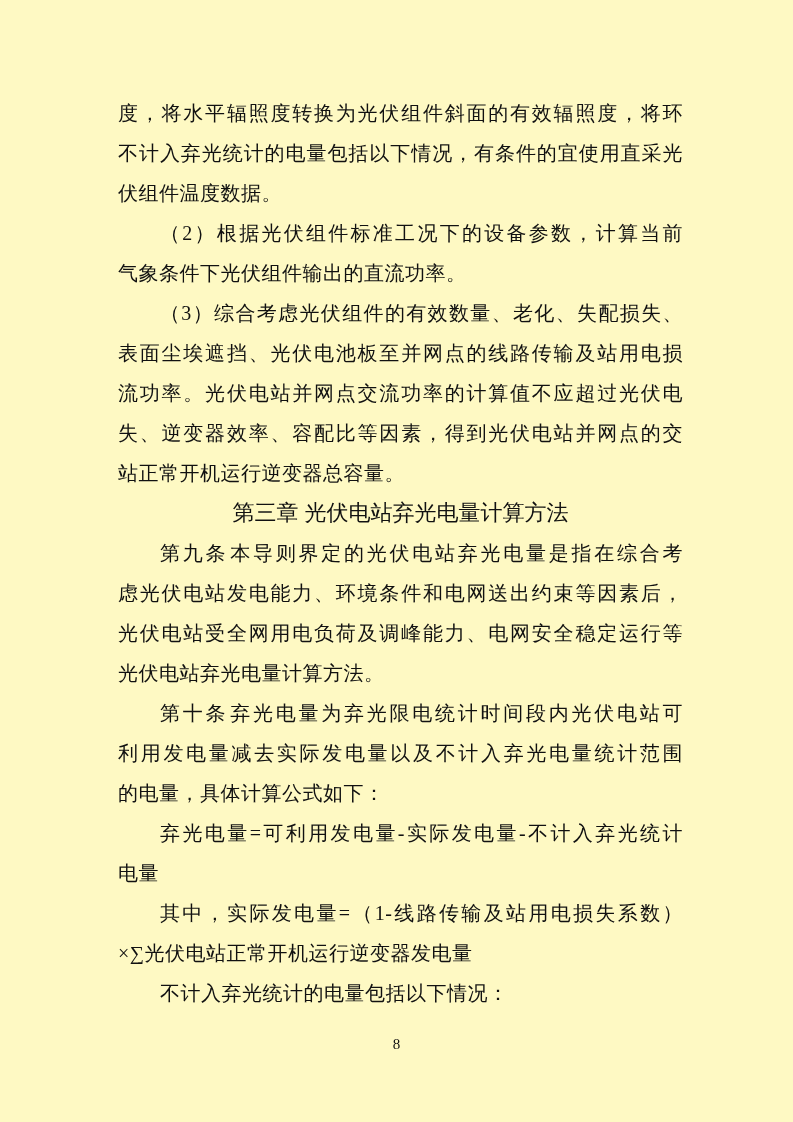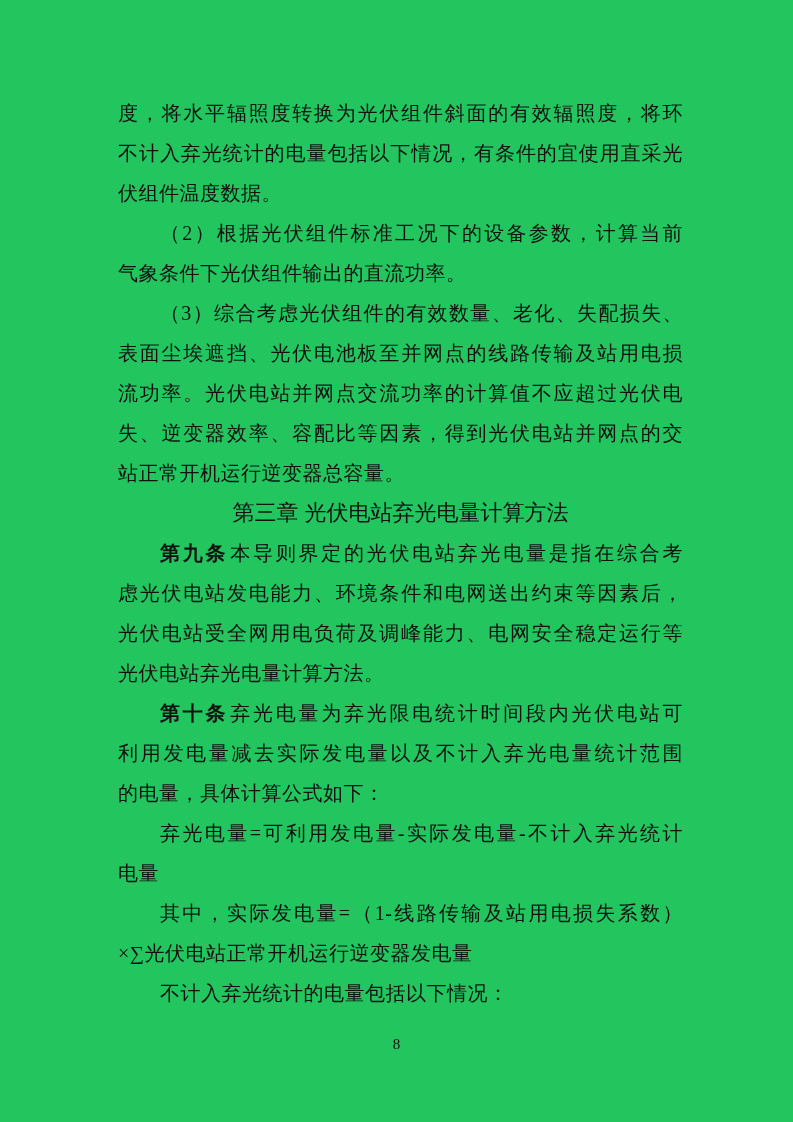--- a/index.html
+++ b/index.html
@@ -13,21 +13,21 @@
     position: relative;
     overflow: hidden;
     font-family: "Liberation Serif", serif;
     color: #111111;
   }
   .page {
     position: absolute;
     left: 0; top: 0;
     width: 793px;
     height: 1122px;
-    background: #22c55e;
+    background: #fef9c3;
   }
   .doc-body {
     position: absolute;
     left: 118px;
     top: 93px;
     width: 565px;
   }
   .line {
     height: 40px;
     line-height: 40px;
@@ -52,21 +52,21 @@
     text-align: center;
     text-align-last: center;
     font-family: "Liberation Sans", sans-serif;
     font-weight: 400;
     font-size: 22px;
     letter-spacing: 0px;
     text-indent: 0;
   }
   .term {
     font-family: "Liberation Sans", sans-serif;
-    font-weight: 700;
+    font-weight: 400;
     margin-right: 2px;
   }
   .page-footer {
     position: absolute;
     left: 0;
     top: 1036px;
     width: 793px;
     text-align: center;
     font-size: 15px;
     font-family: "Liberation Serif", serif;

